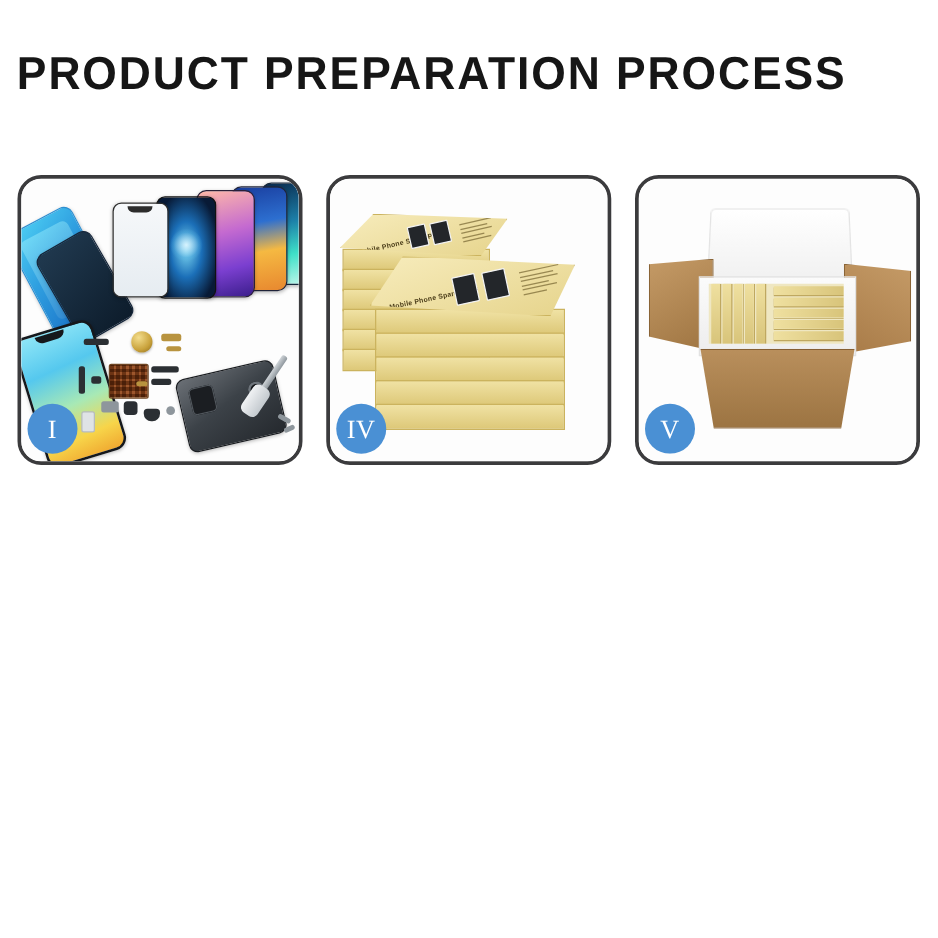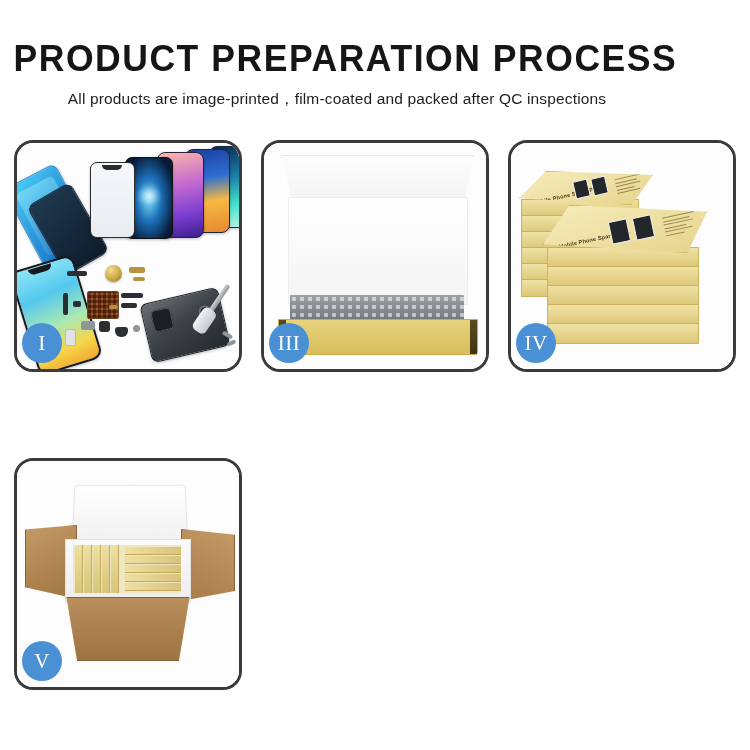--- a/index.html
+++ b/index.html
@@ -298,21 +298,20 @@
     position:absolute;background:rgba(150,118,76,.75);border-radius:1px;
   }
 </style>
 </head>
 <body>
 
 <div class="page">
 
   <div class="header">
     <div class="title">PRODUCT PREPARATION PROCESS</div>
-    <div class="subtitle">All products are image-printed，film-coated and packed after QC inspections</div>
   </div>
 
   <div class="grid">
 
     <div class="panel p1">
       <div class="photo">
         <div class="ph ph-film"></div>
         <div class="ph ph-film2"></div>
         <div class="ph ph-green"></div>
         <div class="ph ph-teal"></div>
@@ -338,29 +337,20 @@
         <div class="pt l" style="left:116px;top:182px;width:7px;height:7px;border-radius:50%;"></div>
         <div class="pt g" style="left:92px;top:162px;width:9px;height:4px;"></div>
         <div class="pt l" style="left:205px;top:190px;width:11px;height:4px;transform:rotate(30deg);"></div>
         <div class="pt l" style="left:210px;top:198px;width:9px;height:4px;transform:rotate(-25deg);"></div>
         <div class="driver"></div>
       </div>
       <div class="badge">I</div>
     </div>
 
 
-    <div class="panel">
-      <div class="photo">
-        <div class="b3-lid"></div>
-        <div class="b3-foam"></div>
-        <div class="b3-grey"></div>
-        <div class="b3-base"></div>
-      </div>
-      <div class="badge">III</div>
-    </div>
 
     <div class="panel">
       <div class="photo">
 
         <div class="stackbox" style="left:10px;top:56px;width:116px;height:16px;"></div>
         <div class="stackbox" style="left:10px;top:72px;width:116px;height:16px;"></div>
         <div class="stackbox" style="left:10px;top:88px;width:116px;height:16px;"></div>
         <div class="stackbox" style="left:10px;top:104px;width:116px;height:16px;"></div>
         <div class="stackbox" style="left:10px;top:120px;width:116px;height:16px;"></div>
         <div class="stackbox" style="left:10px;top:136px;width:116px;height:16px;"></div>

